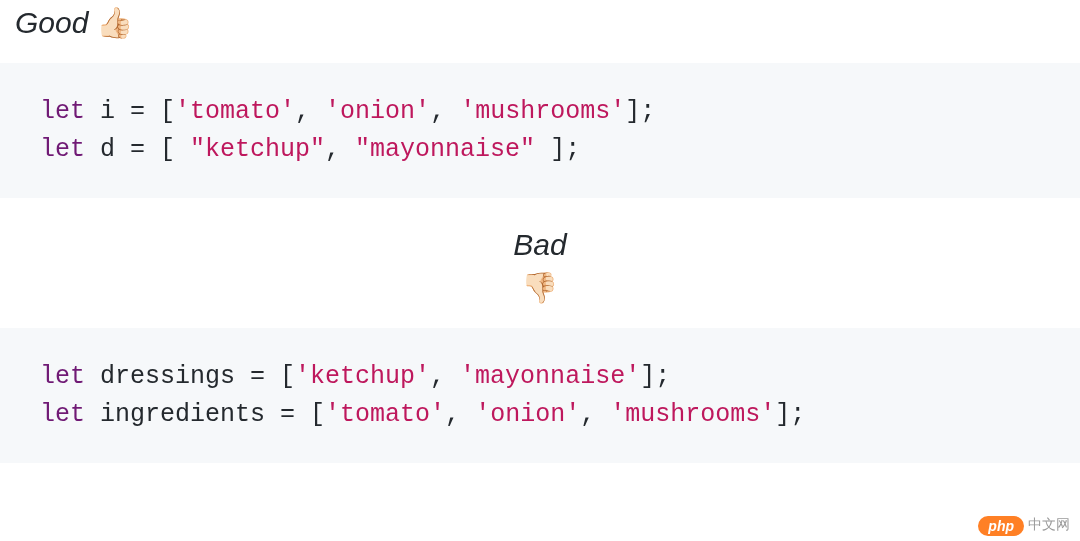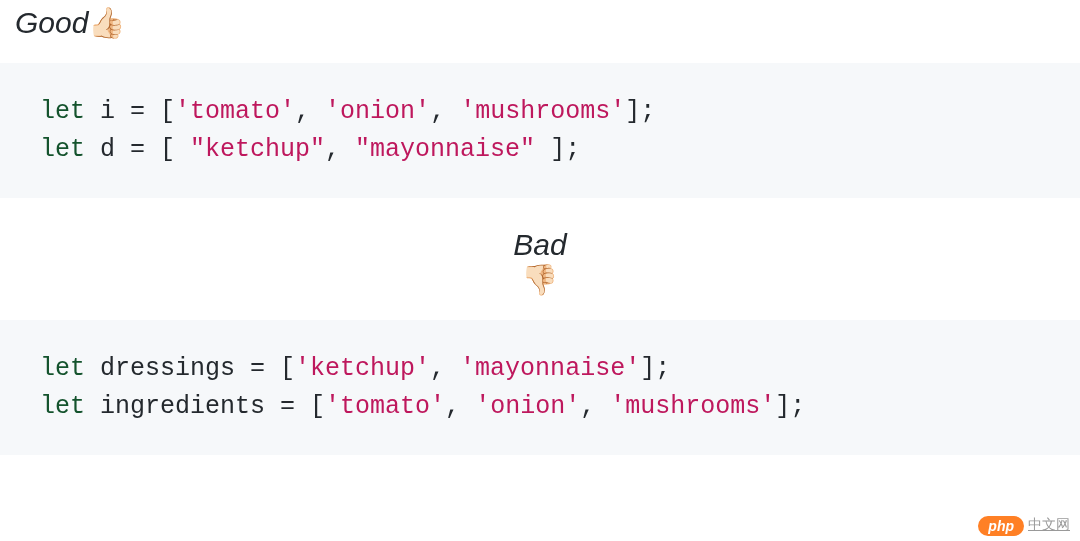--- a/index.html
+++ b/index.html
@@ -15,21 +15,21 @@
       position: relative;
       overflow: hidden;
     }
     .heading {
       font-style: italic;
       font-size: 30px;
       color: #24292e;
       padding: 8px 15px;
       display: flex;
       align-items: center;
-      gap: 0;
+      gap: 8px;
     }
     .heading.good {
       padding-top: 5px;
     }
     .heading.bad {
       padding-top: 30px;
       flex-direction: column;
     }
     .emoji {
       font-style: normal;
@@ -41,21 +41,21 @@
       margin-top: 15px;
       font-family: "SFMono-Regular", Consolas, "Liberation Mono", Menlo, monospace;
       font-size: 25px;
       line-height: 1.5;
       color: #24292e;
     }
     .code-line {
       white-space: pre;
     }
     .keyword {
-      color: #14532d;
+      color: #701a75;
     }
     .string {
       color: #be185d;
     }
     .punct {
       color: #24292e;
     }
     .watermark {
       position: absolute;
       bottom: 5px;
@@ -70,21 +70,20 @@
       color: #fff;
       font-weight: bold;
       font-style: italic;
       font-size: 14px;
       padding: 2px 10px;
       border-radius: 12px;
     }
     .php-text {
       font-size: 14px;
       color: #888;
-      text-decoration: underline;
     }
   </style>
 </head>
 <body>
 
 <div class="heading good">
   <span>Good</span>
   <span class="emoji">👍🏻</span>
 </div>
 

